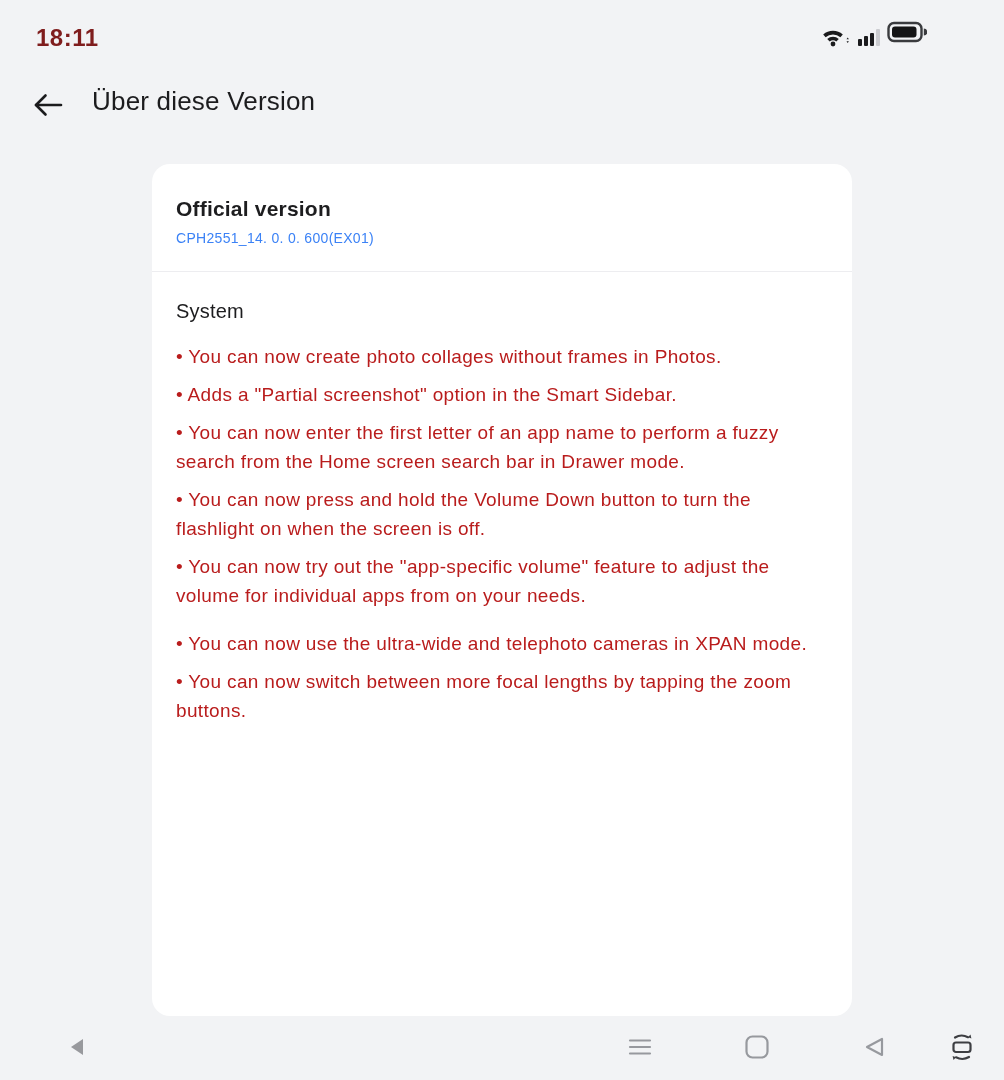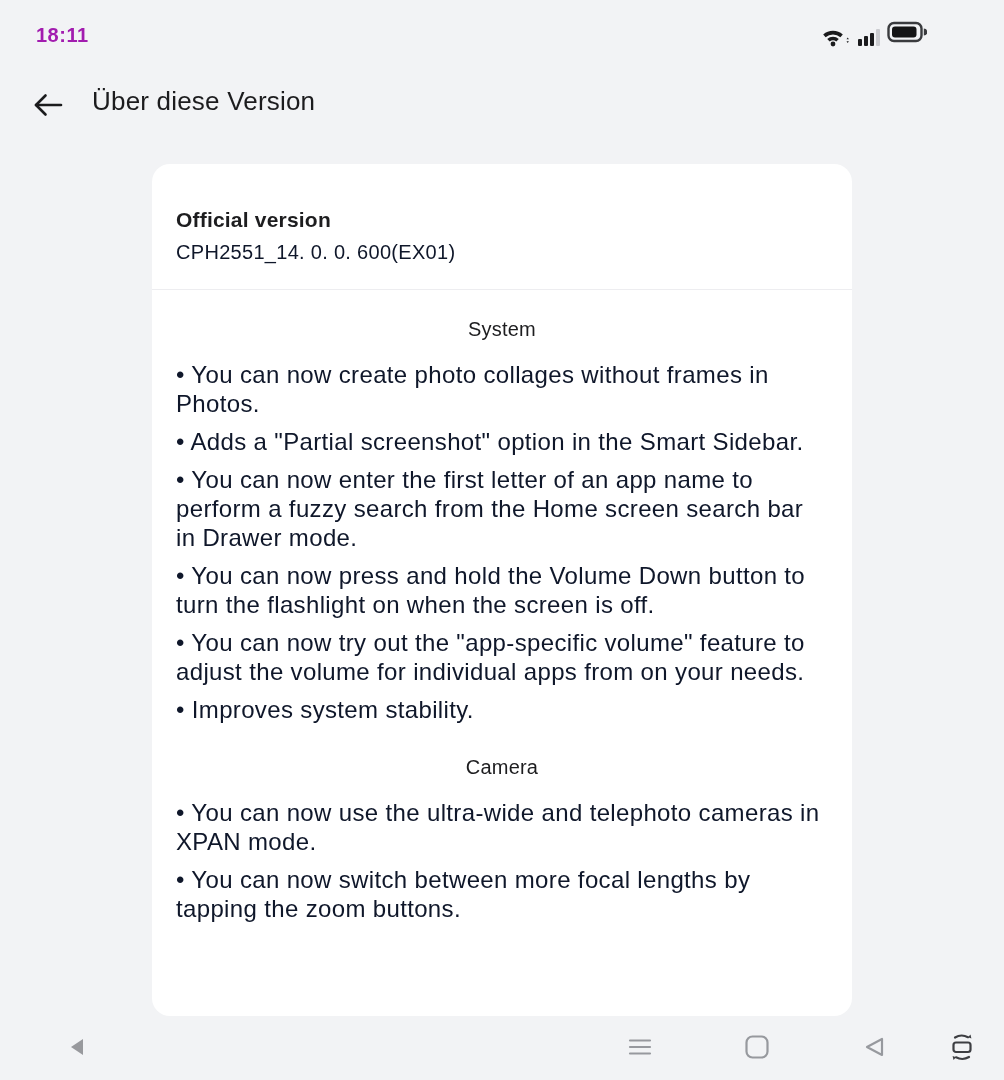--- a/index.html
+++ b/index.html
@@ -10,21 +10,21 @@
     position: relative;
     overflow: hidden;
     color: #1c1c1e;
   }
   .screen { position: absolute; inset: 0; }
 
   
   .status-bar { position: absolute; top: 0; left: 0; right: 0; height: 60px; }
   .status-time {
     position: absolute; left: 36px; top: 24px;
-    font-size: 20px; font-weight: 600; letter-spacing: 0.5px; color: #a21caf;
+    font-size: 24px; font-weight: 600; letter-spacing: 0.5px; color: #7f1d1d;
   }
   .status-icons {
     position: absolute; top: 25px; right: 77px;
     display: flex; align-items: flex-end; gap: 7px; height: 22px;
   }
   .wifi-wrap { display: flex; align-items: flex-end; }
   .sig-bars { display: flex; align-items: flex-end; gap: 2px; height: 18px; padding-bottom: 1px; }
   .sig-bars span { display: block; width: 4px; border-radius: 1px; background: #1b1b1d; }
   .sig-bars .b1 { height: 7px; }
   .sig-bars .b2 { height: 10px; }
@@ -42,37 +42,37 @@
     font-size: 26px; font-weight: 500; letter-spacing: 0.2px; color: #1c1c1e;
   }
 
   
   .card {
     position: absolute; left: 152px; top: 164px; width: 700px; height: 852px;
     background: #ffffff; border-radius: 18px;
     padding: 0 24px; overflow: hidden;
   }
   .official-title {
-    margin-top: 44px;
+    margin-top: 33px;
     font-size: 21px; font-weight: 600; letter-spacing: 0.2px; color: #1d1d1f;
   }
   .build {
     margin-top: 9px;
-    font-size: 20px; letter-spacing: 0.3px; color: #0f172a;
+    font-size: 14px; letter-spacing: 0.3px; color: #3b82f6;
   }
   .divider { height: 1px; background: #ededf0; margin: 25px -24px 0; }
   .section-heading {
     margin-top: 28px;
-    font-size: 20px; font-weight: 500; letter-spacing: 0.2px; color: #1d1d1f; text-align: center;
+    font-size: 20px; font-weight: 500; letter-spacing: 0.2px; color: #1d1d1f;
   }
   .section-heading.second { margin-top: 32px; }
   .bullets { margin-top: 19px; }
   .bullets p {
-    font-size: 24px; line-height: 29px; letter-spacing: 0.35px;
-    color: #0f172a; margin-bottom: 9px;
+    font-size: 19px; line-height: 29px; letter-spacing: 0.35px;
+    color: #b91c1c; margin-bottom: 9px;
   }
 
   
   .nav-bar { position: absolute; left: 0; right: 0; bottom: 0; height: 64px; background: #f2f3f5; }
   .nav-btn {
     position: absolute; top: 50%; transform: translateY(-50%);
     width: 34px; height: 34px; display: flex; align-items: center; justify-content: center;
     background: none; border: none; cursor: pointer; padding: 0;
   }
   .nav-side-back { left: 60px; }
@@ -132,26 +132,24 @@
     <div class="divider"></div>
 
     <section>
       <h3 class="section-heading">System</h3>
       <div class="bullets">
         <p>• You can now create photo collages without frames in Photos.</p>
         <p>• Adds a "Partial screenshot" option in the Smart Sidebar.</p>
         <p>• You can now enter the first letter of an app name to perform a fuzzy search from the Home screen search bar in Drawer mode.</p>
         <p>• You can now press and hold the Volume Down button to turn the flashlight on when the screen is off.</p>
         <p>• You can now try out the "app-specific volume" feature to adjust the volume for individual apps from on your needs.</p>
-        <p>• Improves system stability.</p>
       </div>
     </section>
 
     <section>
-      <h3 class="section-heading second">Camera</h3>
       <div class="bullets">
         <p>• You can now use the ultra-wide and telephoto cameras in XPAN mode.</p>
         <p>• You can now switch between more focal lengths by tapping the zoom buttons.</p>
       </div>
     </section>
   </div>
 
   <div class="nav-bar">
     <button class="nav-btn nav-side-back">
       <span>

